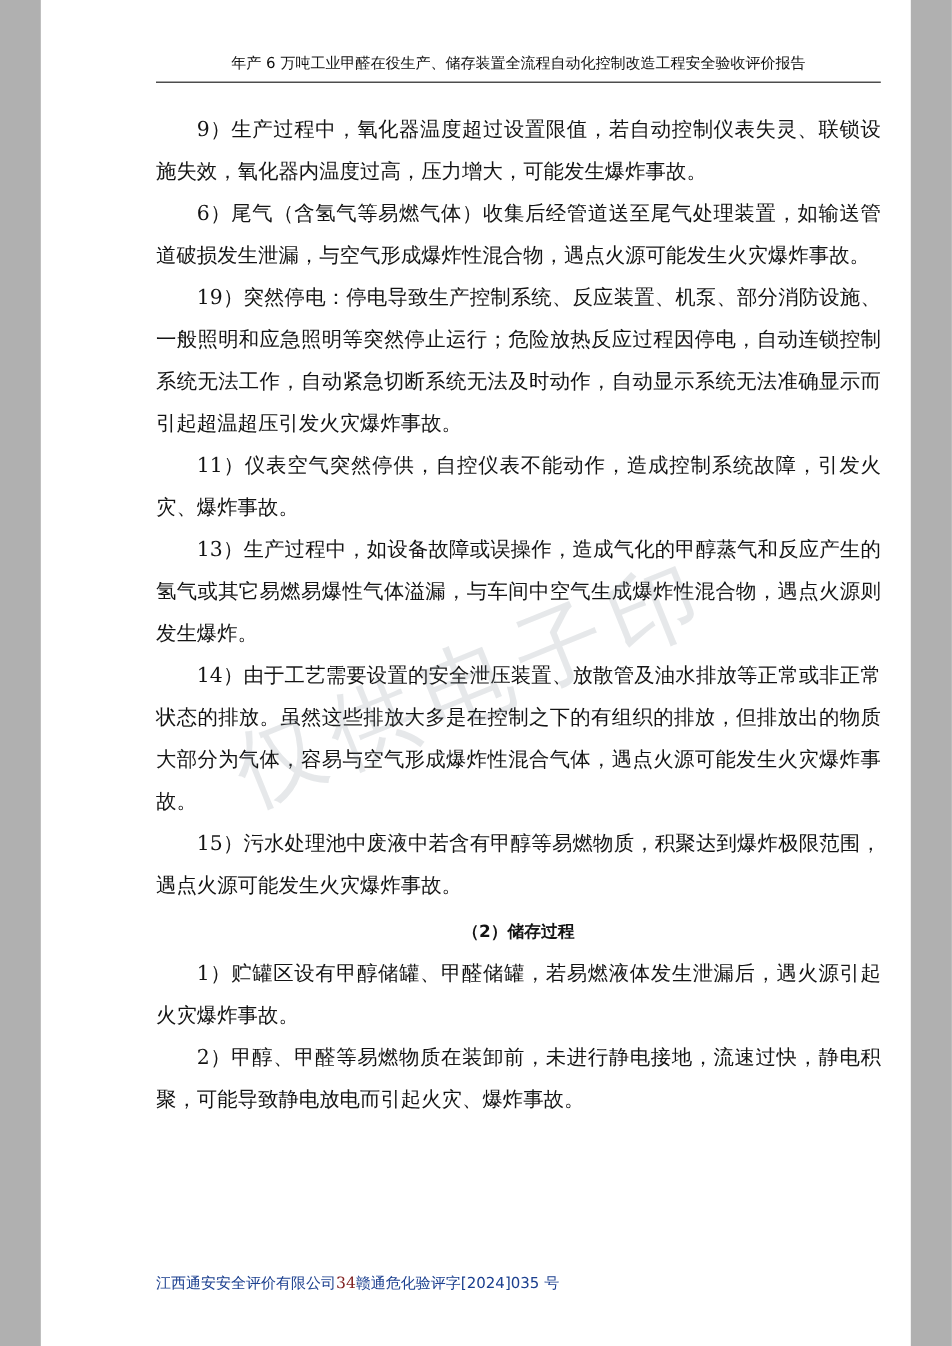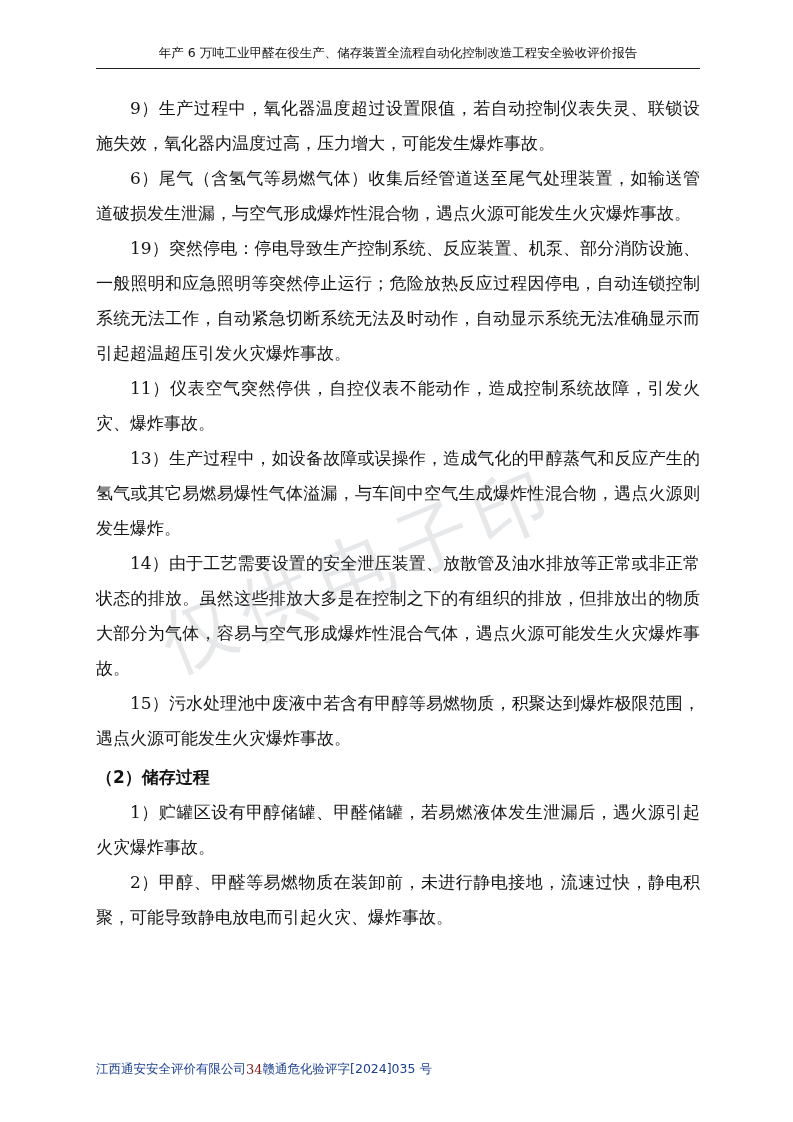--- a/index.html
+++ b/index.html
@@ -2,27 +2,28 @@
 <html><head>
 <meta charset="utf-8">
 <style>
   html, body {
     margin: 0;
     padding: 0;
     background: #b0b0b0;
   }
   .page {
     position: relative;
-    width: 793px;
+    width: 689px;
     height: 1122px;
     background: #ffffff;
     margin: 0 auto;
     overflow: hidden;
     font-family: "DejaVu Serif", "Liberation Serif", serif;
     color: #1a1a1a;
+    padding-left: 36px;
   }
   .page-inner {
     position: absolute;
     left: 96px;
     top: 44px;
     width: 604px;
     height: 1030px;
   }
   .header {
     font-family: "DejaVu Sans", "Liberation Sans", sans-serif;
@@ -42,24 +43,24 @@
     text-align: justify;
     text-justify: inter-ideograph;
     color: #141414;
   }
   .para {
     margin: 0;
     text-indent: 34px;
   }
   .para.center-head {
     text-indent: 0;
-    text-align: left;
+    text-align: center;
     font-weight: bold;
     font-family: "DejaVu Sans", "Liberation Sans", sans-serif;
-    font-size: 17px;
+    font-size: 14px;
     margin-top: 4px;
   }
   .footer {
     position: absolute;
     left: 96px;
     right: 93px;
     bottom: 44px;
     font-family: "DejaVu Sans", "Liberation Sans", sans-serif;
     font-size: 12.5px;
     color: #1b3f8f;

